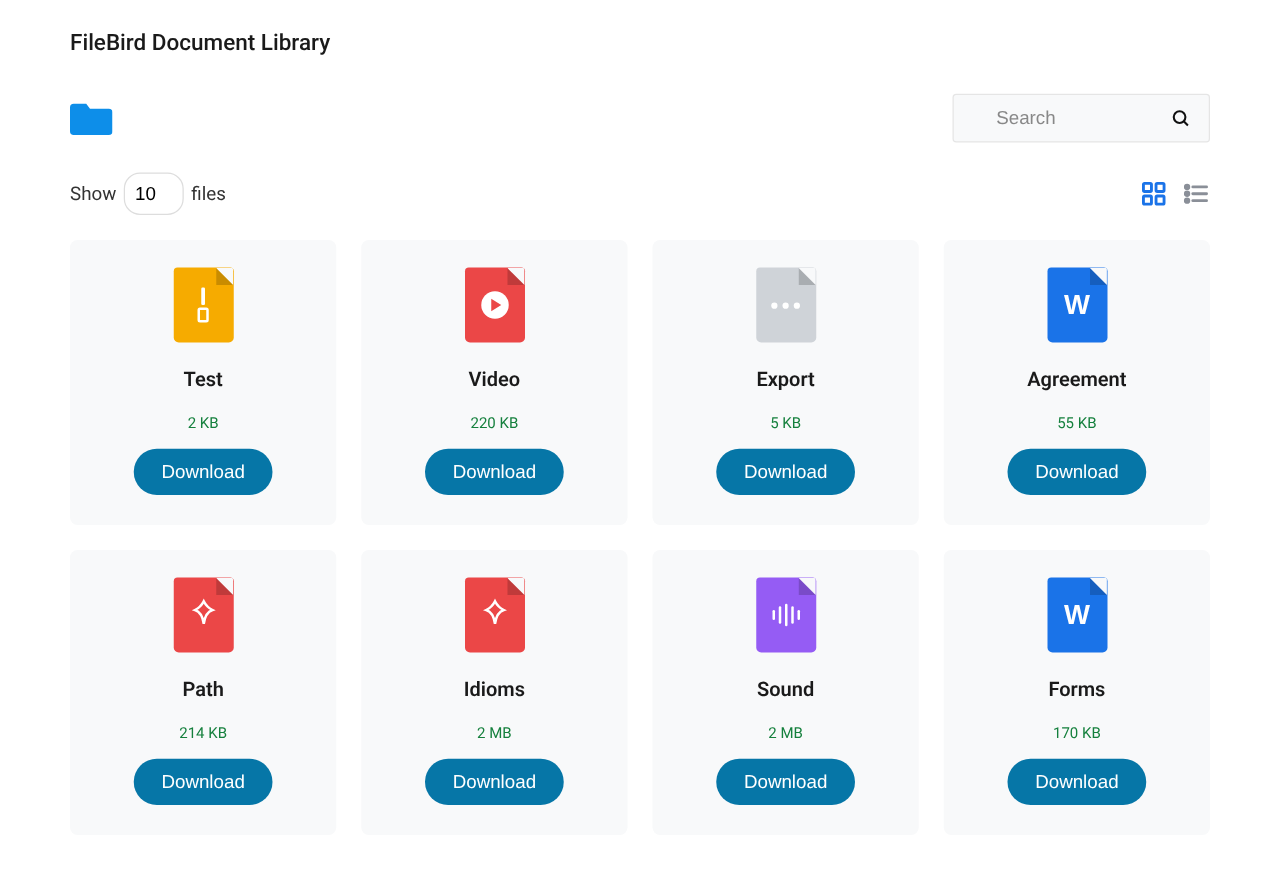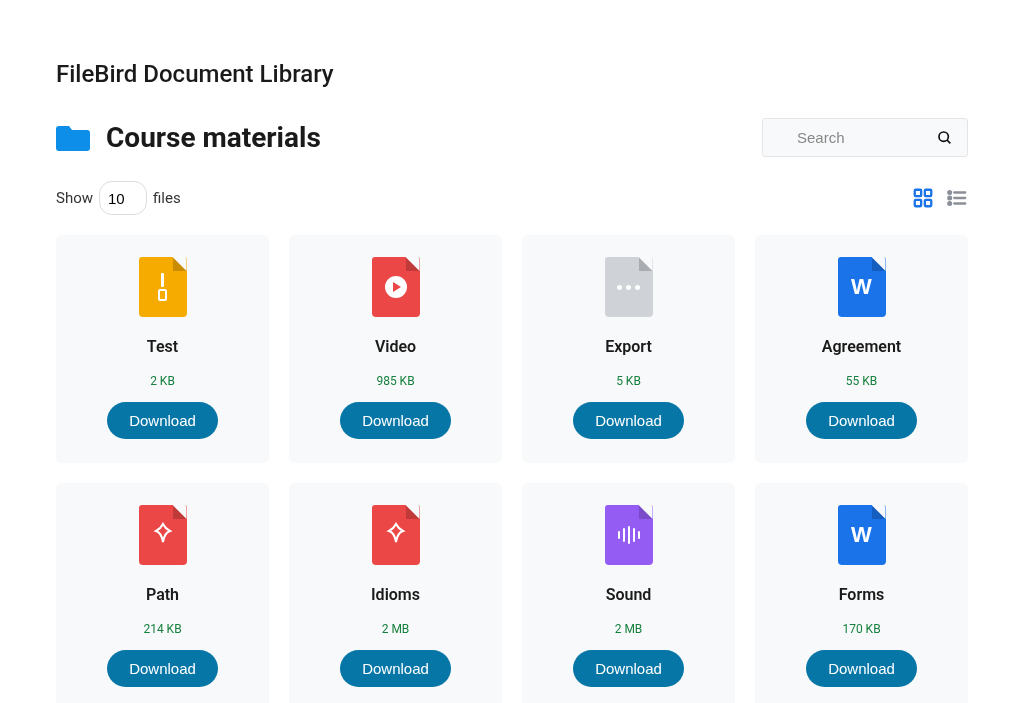--- a/index.html
+++ b/index.html
@@ -4,25 +4,24 @@
 <style>
 * { box-sizing: border-box; margin: 0; padding: 0; }
 body {
   font-family: -apple-system, BlinkMacSystemFont, "Segoe UI", Roboto, Helvetica, Arial, sans-serif;
   background: #fff;
   color: #111;
   padding: 24px 56px;
   width: 1024px;
 }
 .page-title {
-  font-size: 24px;
+  font-size: 18px;
   font-weight: 500;
   color: #1a1a1a;
   margin-bottom: 30px;
-  margin-top: 36px;
 }
 .header-row {
   display: flex;
   align-items: center;
   justify-content: space-between;
   margin-bottom: 24px;
 }
 .folder-title {
   display: flex;
   align-items: center;
@@ -217,21 +216,20 @@
 
 <h1 class="page-title">FileBird Document Library</h1>
 
 <div class="header-row">
   <div class="folder-title">
     <span class="folder-icon">
       <svg viewBox="0 0 34 28" width="34" height="28">
         <path fill="#0d8ee9" d="M3 2h10l3 4h15a3 3 0 0 1 3 3v15a3 3 0 0 1-3 3H3a3 3 0 0 1-3-3V5a3 3 0 0 1 3-3z"></path>
       </svg>
     </span>
-    <h2>Course materials</h2>
   </div>
   <div class="search-box">
     <input type="text" placeholder="Search" style="">
     <span class="search-icon">
       <svg viewBox="0 0 24 24" width="16" height="16" fill="none" stroke="#111" stroke-width="2.5">
         <circle cx="10" cy="10" r="7"></circle>
           <line x1="20" y1="20" x2="15" y2="15"></line>
       </svg>
     </span>
   </div>
@@ -279,21 +277,21 @@
       <div class="file-size">2 KB</div>
       <button class="download-btn">Download</button>
     </div>
     <div class="card">
       <div class="file-icon-wrap">
         <div class="file-shape ft-video">
           <div class="play-glyph"></div>
         </div>
       </div>
       <div class="file-name">Video</div>
-      <div class="file-size">985 KB</div>
+      <div class="file-size">220 KB</div>
       <button class="download-btn">Download</button>
     </div>
     <div class="card">
       <div class="file-icon-wrap">
         <div class="file-shape ft-generic">
           <div class="dots-glyph">
             <span></span>
             <span></span>
             <span></span>
           </div>

